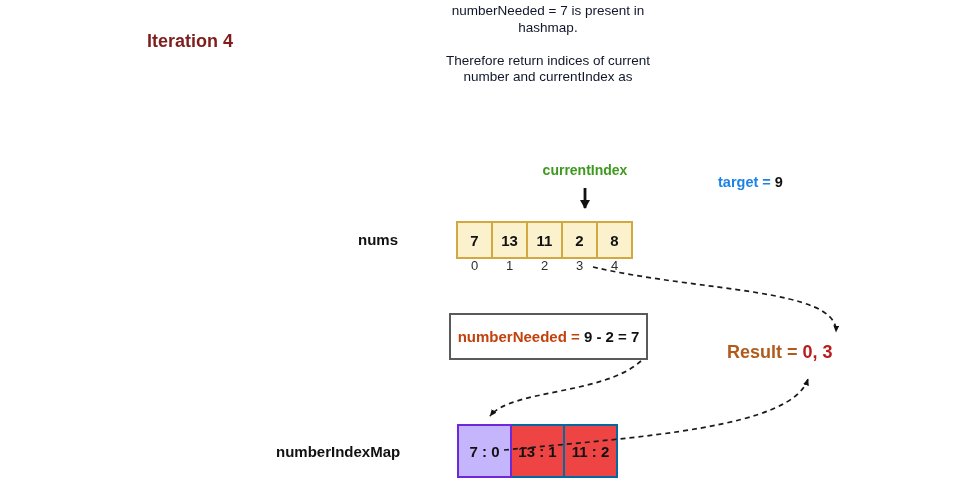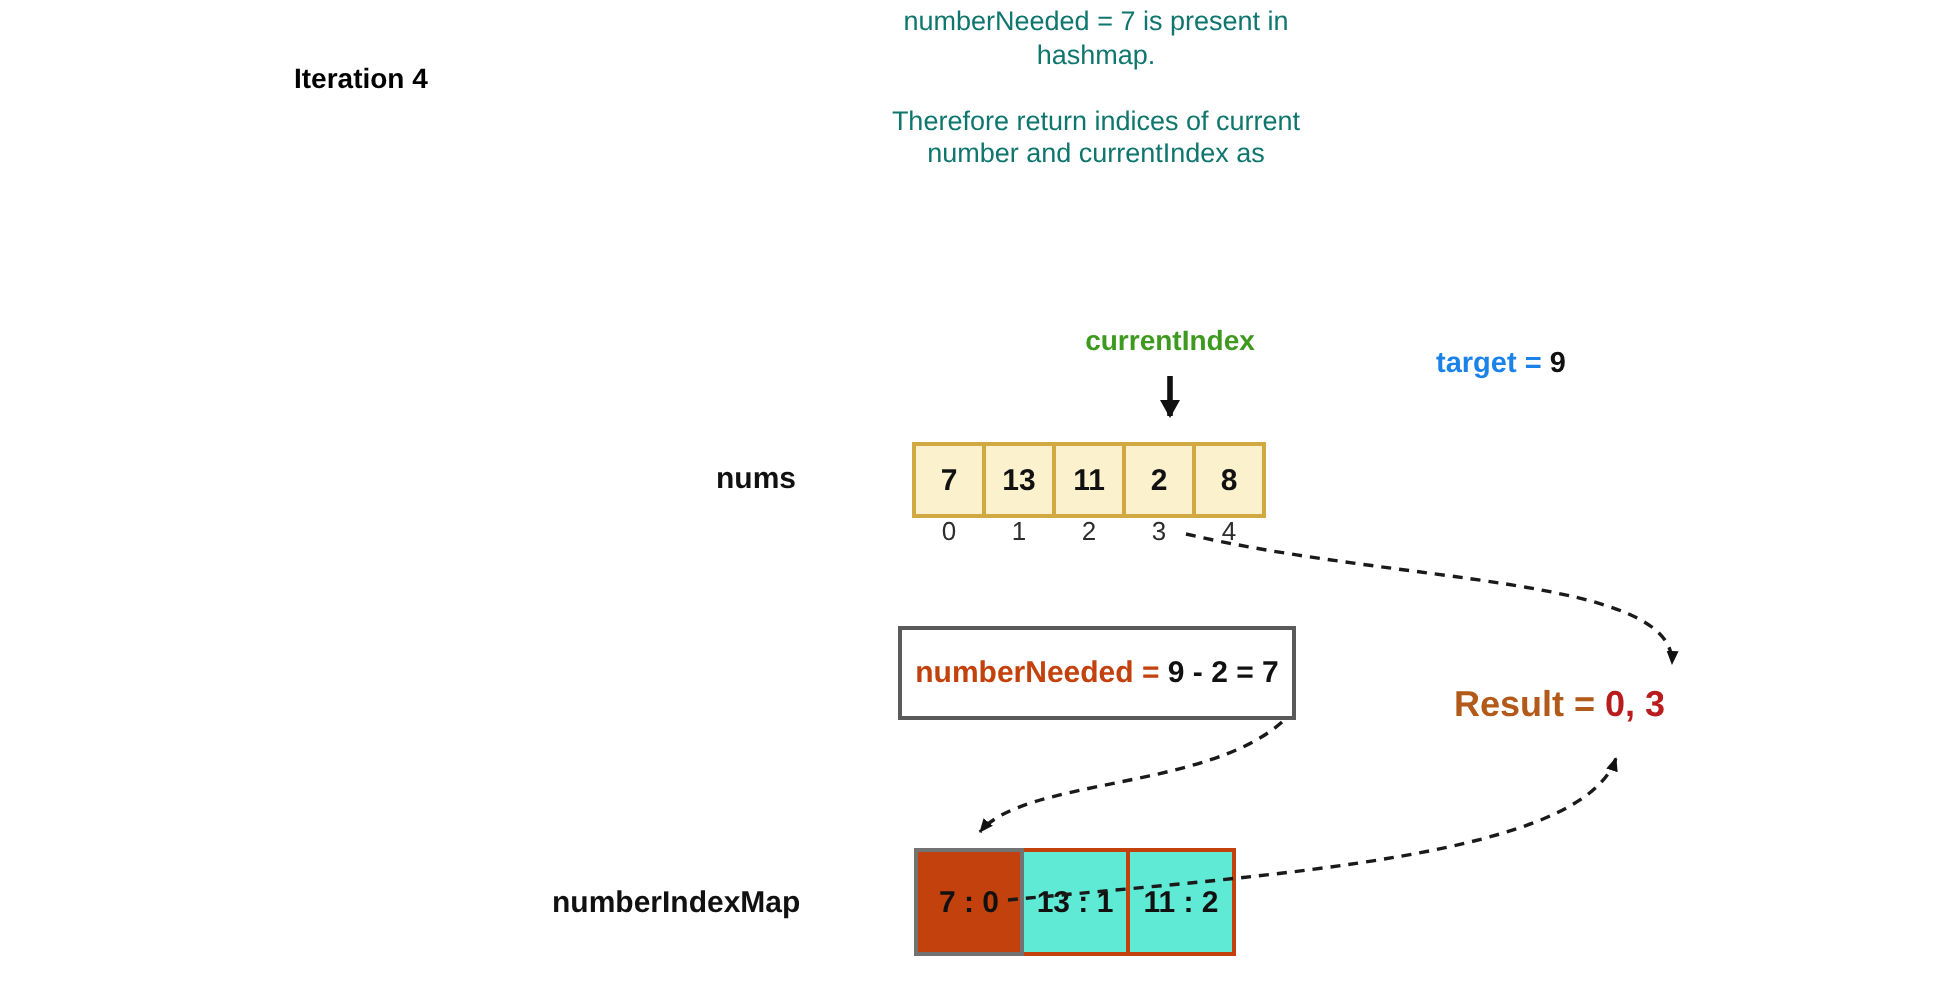--- a/index.html
+++ b/index.html
@@ -8,27 +8,27 @@
     width:980px;height:500px;
     background:#ffffff;
     font-family:"Liberation Sans", sans-serif;
     overflow:hidden;
   }
   .abs{position:absolute;}
 
   
   #iteration-title{
     left:147px;top:31px;
-    font-size:14px;font-weight:bold;color:#000000;
+    font-size:18px;font-weight:bold;color:#7f1d1d;
   }
 
   
   #description{
     left:408px;top:3px;width:280px;
-    text-align:center;font-size:13.5px;color:#0f766e;
+    text-align:center;font-size:13.5px;color:#0f172a;
   }
   #description .line{height:16.5px;line-height:16.5px;}
 
   
   #current-index-label{
     left:505px;top:162px;width:160px;
     text-align:center;font-size:14px;font-weight:bold;color:#3D9A1E;
   }
 
   
@@ -70,22 +70,22 @@
 
   
   #map-label{left:276px;top:443px;font-size:15px;font-weight:bold;color:#111;}
   #map-row{left:457px;top:424px;display:flex;}
   .map-cell{
     box-sizing:border-box;width:55px;height:54px;margin-left:-2px;
     display:flex;align-items:center;justify-content:center;
     font-size:15px;font-weight:bold;color:#111;white-space:pre;
   }
   .map-cell:first-child{margin-left:0;}
-  .map-cell.green{background:#c2410c;border:2px solid #737373;z-index:1;}
-  .map-cell.blue{background:#5eead4;border:2px solid #c2410c;}
+  .map-cell.green{background:#c4b5fd;border:2px solid #6d28d9;z-index:1;}
+  .map-cell.blue{background:#ef4444;border:2px solid #0369a1;}
 
   
   #arrow-layer{left:0;top:0;pointer-events:none;z-index:3;}
 </style>
 </head>
 <body>
 
 <div id="canvas">
 
   <div id="iteration-title" class="abs">Iteration 4</div>

